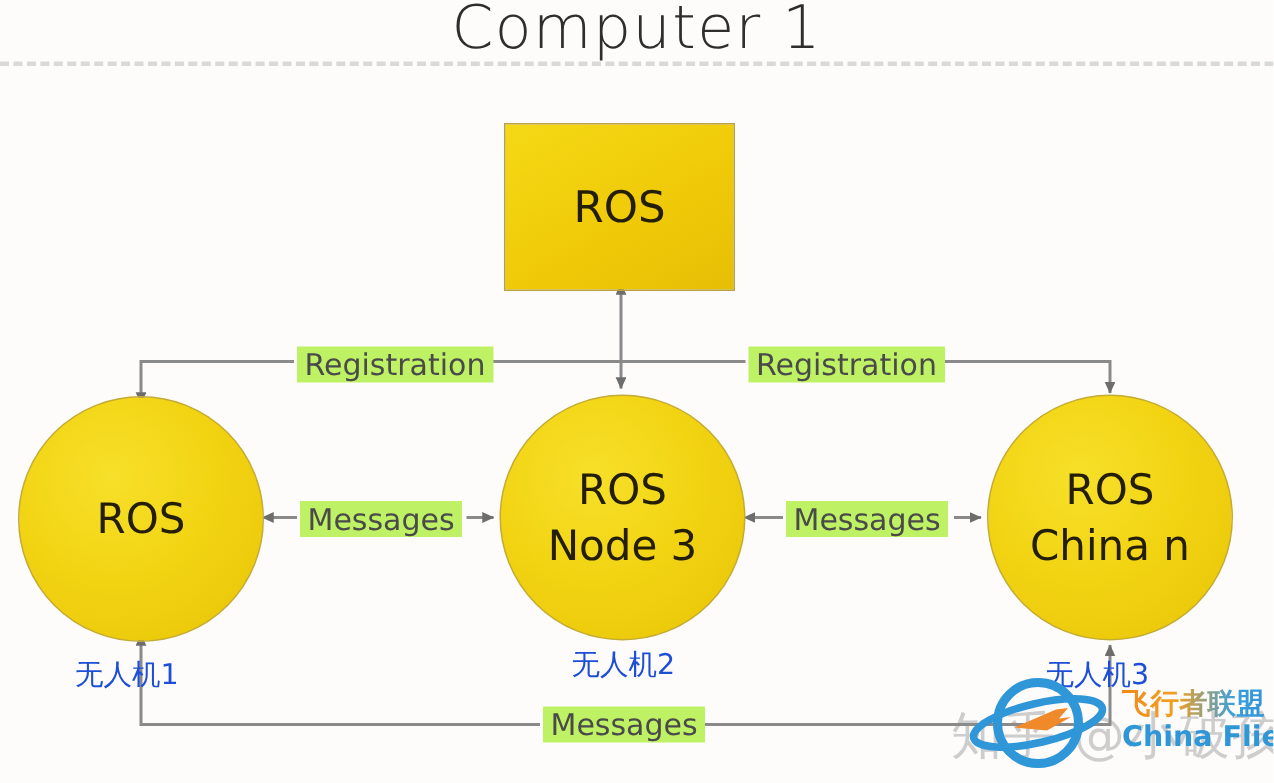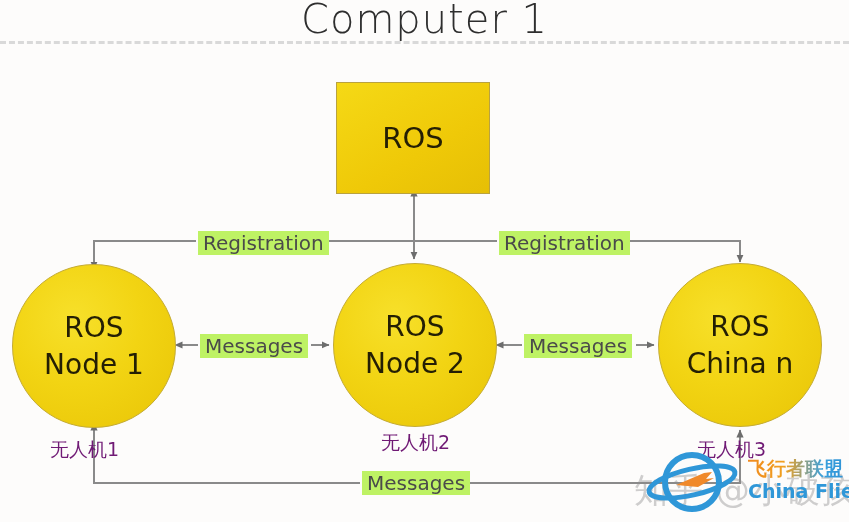--- a/index.html
+++ b/index.html
@@ -97,21 +97,21 @@
     white-space: nowrap;
   }
   #reg-label-left  { left: 198px; top: 231px; }
   #reg-label-right { left: 499px; top: 231px; }
   #msg-label-left  { left: 200px; top: 334px; }
   #msg-label-right { left: 524px; top: 334px; }
   #msg-label-bottom{ left: 362px; top: 471px; }
   
   .drone-label {
     position: absolute;
-    color: #701a75;
+    color: #1d4ed8;
     font-size: 19px;
     white-space: nowrap;
   }
   #drone1 { left: 50px;  top: 437px; }
   #drone2 { left: 381px; top: 430px; }
   #drone3 { left: 697px; top: 437px; text-align: right; }
   
   #zhihu-wm {
     position: absolute;
     left: 634px;
@@ -201,26 +201,25 @@
       <path d="M468,483 L740,483 L740,430" fill="none" stroke="#8a8a8a" stroke-width="2" marker-end="url(#arrow-end)"></path>
     </g>
   </svg>
 
   <div id="master-box">
     <div>ROS</div>
   </div>
 
   <div id="node1" class="node-circle">
     <div>ROS</div>
-    <div>Node 1</div>
   </div>
 
   <div id="node2" class="node-circle">
     <div>ROS</div>
-    <div>Node 2</div>
+    <div>Node 3</div>
   </div>
 
   <div id="node3" class="node-circle">
     <div>ROS</div>
     <div>China n</div>
   </div>
 
   <div id="reg-label-left" class="wire-label">Registration</div>
   <div id="reg-label-right" class="wire-label">Registration</div>
   <div id="msg-label-left" class="wire-label">Messages</div>

